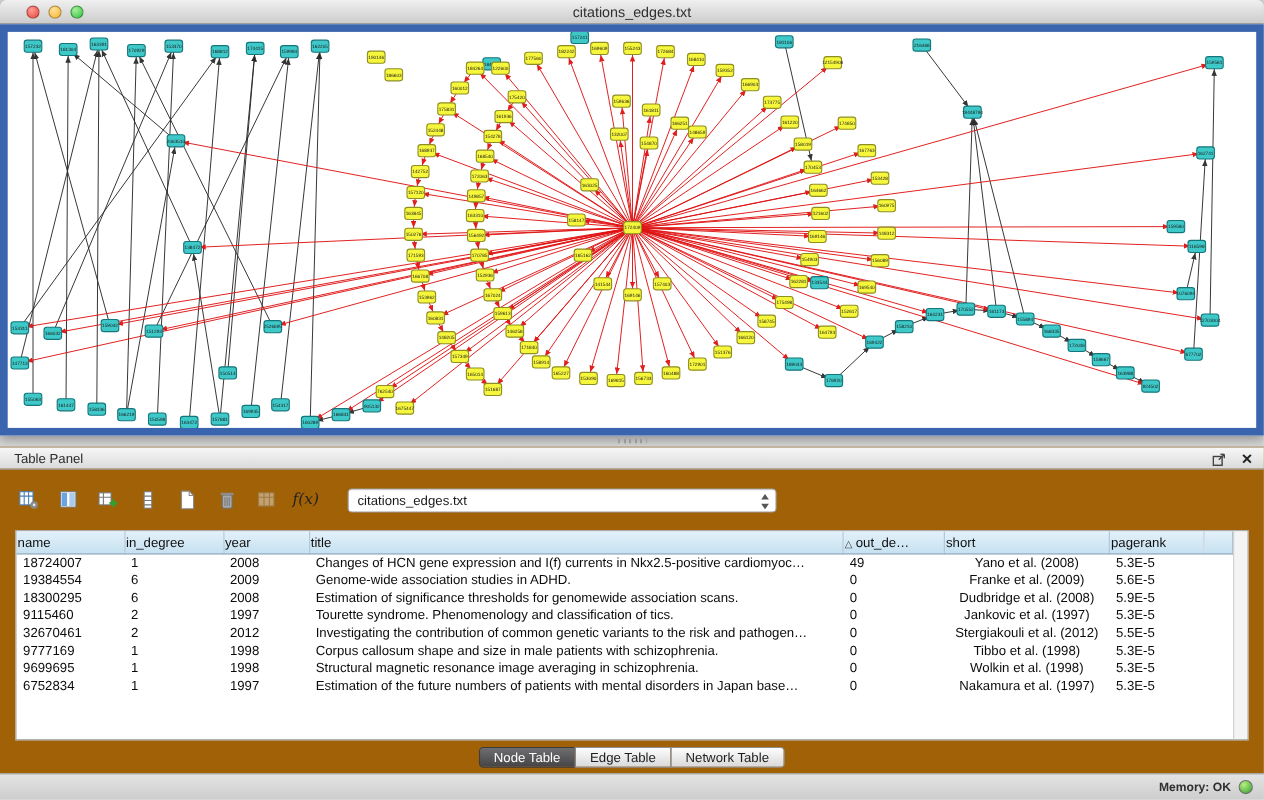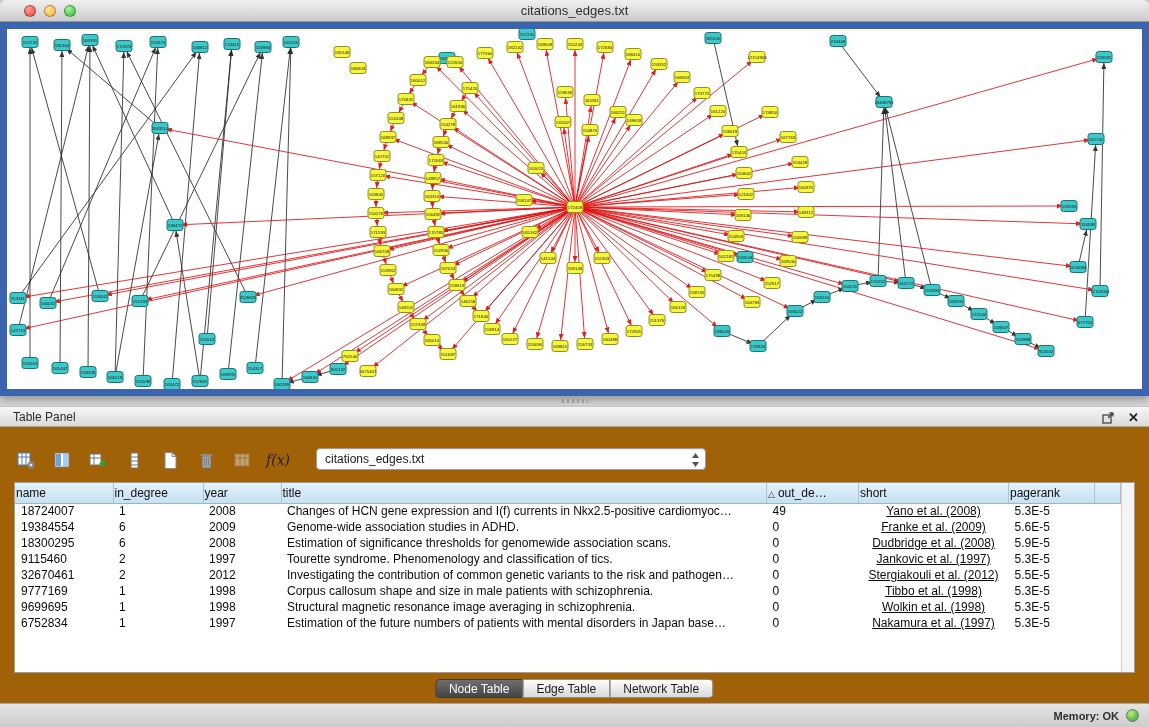--- a/index.html
+++ b/index.html
@@ -43,21 +43,21 @@
   
   .table-panel { position:absolute; left:0; top:406px; width:1149px; height:297px; background:#a16207; }
   .panel-header {
     height:21px; background:linear-gradient(#f7f7f7,#dadada);
     border-top:1px solid #c7c7c7; border-bottom:1px solid #a6a6a6;
     font-size:12px; color:#2b2b2b; line-height:20px; padding-left:13px; position:relative;
   }
   .panel-header .hdr-icons { position:absolute; right:10px; top:0; height:21px; display:flex; align-items:center; gap:10px; }
   .close-x { font-size:13px; font-weight:bold; color:#222; cursor:default; line-height:1; }
 
-  .toolbar { position:absolute; left:16px; top:38px; height:26px; display:flex; align-items:flex-end; gap:16px; }
+  .toolbar { position:absolute; left:16px; top:38px; height:26px; display:flex; align-items:flex-start; gap:16px; }
   .tb-icon { width:20px; height:20px; display:flex; align-items:center; justify-content:center; }
   .fx { font-family:"DejaVu Serif", serif; font-style:italic; font-size:14px; color:#222; }
   .combo {
     margin-left:12px; width:390px; height:22px; background:#fff;
     border:1px solid #9c9c9c; border-radius:4px; font-size:12px; color:#1a1a1a;
     display:flex; align-items:center; padding-left:8px; position:relative;
     box-shadow:inset 0 1px 1px rgba(0,0,0,.08);
   }
   .combo .stepper { position:absolute; right:5px; top:3px; }
 
@@ -70,21 +70,21 @@
     height:20px; background:linear-gradient(#e3f1fa,#c6e1f1);
     border-right:1px solid #a9c4d4; border-bottom:1px solid #9bb6c6;
     font-size:12px; font-weight:normal; color:#101010; text-align:left;
     overflow:hidden; white-space:nowrap;
   }
   table.datatable td {
     height:16px; font-size:12px; color:#0c0c0c; padding:0 6px;
     overflow:hidden; white-space:nowrap; text-overflow:ellipsis;
   }
   td.c0 { padding-left:8px; }
-  td.c5 { text-align:center;text-decoration:underline; }
+  td.c5 { text-align:center; }
   .sort-tri { font-size:9px; margin-right:3px; color:#333; }
   .vscroll {
     position:absolute; right:0; top:0; bottom:0; width:13px;
     background:#f4f4f4; border-left:1px solid #cfcfcf;
   }
 
   .tabs { position:absolute; bottom:5px; left:50%; transform:translateX(-50%); display:flex; }
   .tab {
     height:19px; line-height:18px; padding:0 13px; font-size:12px; color:#1d1d1d;
     border:1px solid #8e8e8e; background:linear-gradient(#fdfdfd,#d9d9d9); margin-left:-1px;

